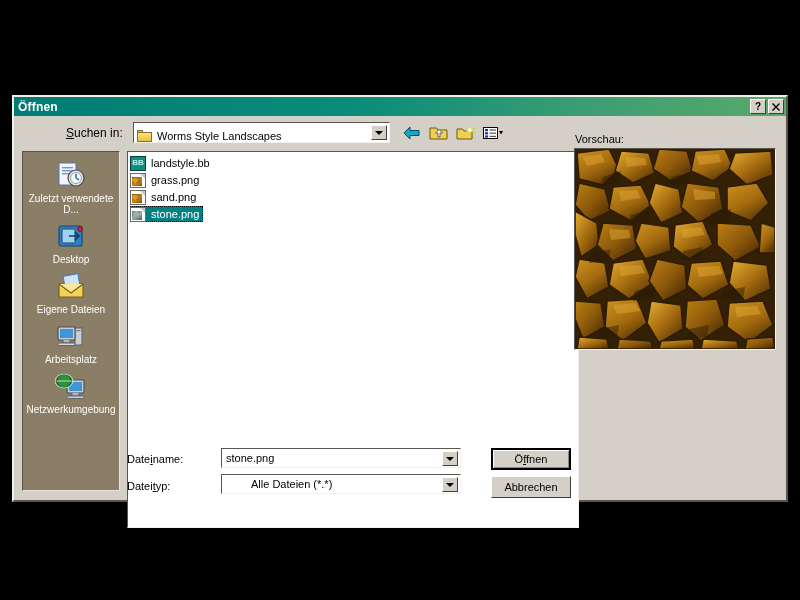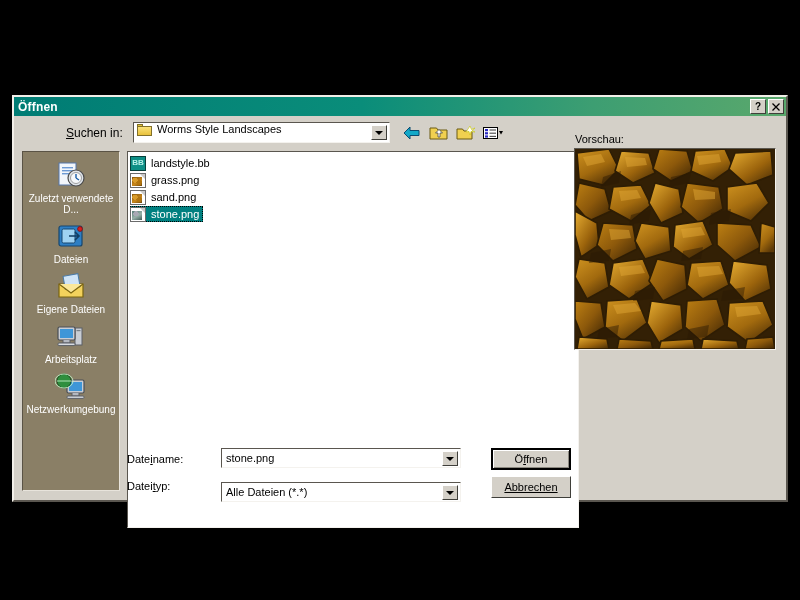--- a/index.html
+++ b/index.html
@@ -91,21 +91,21 @@
     top: 1px;
     width: 257px;
     height: 21px;
     background: #ffffff;
     border-top: 1px solid #5a564f;
     border-left: 1px solid #5a564f;
     border-right: 1px solid #f4f2ee;
     border-bottom: 1px solid #f4f2ee;
     box-sizing: border-box;
     display: flex;
-    align-items: flex-start;
+    align-items: flex-end;
   }
   .folder-glyph {
     width: 16px; height: 13px;
     margin-left: 3px; margin-right: 4px;
     position: relative;
     flex: none;
   }
   .folder-glyph::before {
     content: "";
     position: absolute;
@@ -347,21 +347,21 @@
     background: #ffffff;
     border-top: 1px solid #5a564f;
     border-left: 1px solid #5a564f;
     border-right: 1px solid #f4f2ee;
     border-bottom: 1px solid #f4f2ee;
     box-sizing: border-box;
     display: flex;
     align-items: center;
   }
   #fname-combo { top: 351px; }
-  #ftype-combo { top: 385px; }
+  #ftype-combo { top: 377px; padding-left: 25px; }
   .field-value {
     font-size: 11px;
     margin-left: 4px;
     white-space: nowrap;
   }
 
   
   .action-btn {
     position: absolute;
     left: 477px;
@@ -377,21 +377,21 @@
     border-top: 1px solid #ffffff;
     border-left: 1px solid #ffffff;
     border-right: 1px solid #3f3f3a;
     border-bottom: 1px solid #3f3f3a;
   }
   #btn-open {
     top: 351px;
     border: 2px solid #000000;
     box-shadow: inset 1px 1px 0 #ffffff, inset -1px -1px 0 #8b887f;
   }
-  #btn-cancel { top: 379px; text-decoration: underline; }
+  #btn-cancel { top: 379px; }
 
   u { text-decoration: underline; }
 </style>
 </head>
 <body>
 
 <div id="dialog">
 
   <div id="titlebar">
     <span id="title-text">Öffnen</span>
@@ -470,21 +470,21 @@
 
     <div class="place-item">
       <span class="place-icon">
         <svg width="32" height="30" viewBox="0 0 32 30">
           <rect x="4" y="4" width="23" height="20" rx="2" fill="#2e7fc4" stroke="#17466e" stroke-width="1.2"></rect>
           <rect x="7" y="7" width="13" height="14" rx="1.5" fill="#9fd2f2" stroke="#17466e" stroke-width="1"></rect>
           <path d="M14 14 L24 14 M20 10 L24 14 L20 18" stroke="#123d63" stroke-width="1.6" fill="none"></path>
           <circle cx="25" cy="7" r="2.4" fill="#d82020" stroke="#7a0c0c" stroke-width="0.8"></circle>
         </svg>
       </span>
-      <span class="place-label">Dateien</span>
+      <span class="place-label">Desktop</span>
     </div>
 
     <div class="place-item">
       <span class="place-icon">
         <svg width="32" height="30" viewBox="0 0 32 30">
           <path d="M4 12 L4 25 L28 25 L28 12 Z" fill="#f3d25c" stroke="#7a6410" stroke-width="1.2"></path>
           <rect x="9" y="3" width="15" height="13" fill="#cfe4f7" stroke="#4a7ba8" stroke-width="1" transform="rotate(-10 16 9)"></rect>
           <path d="M4 12 L16 21 L28 12" fill="#fbe89a" stroke="#7a6410" stroke-width="1.2"></path>
         </svg>
       </span>

